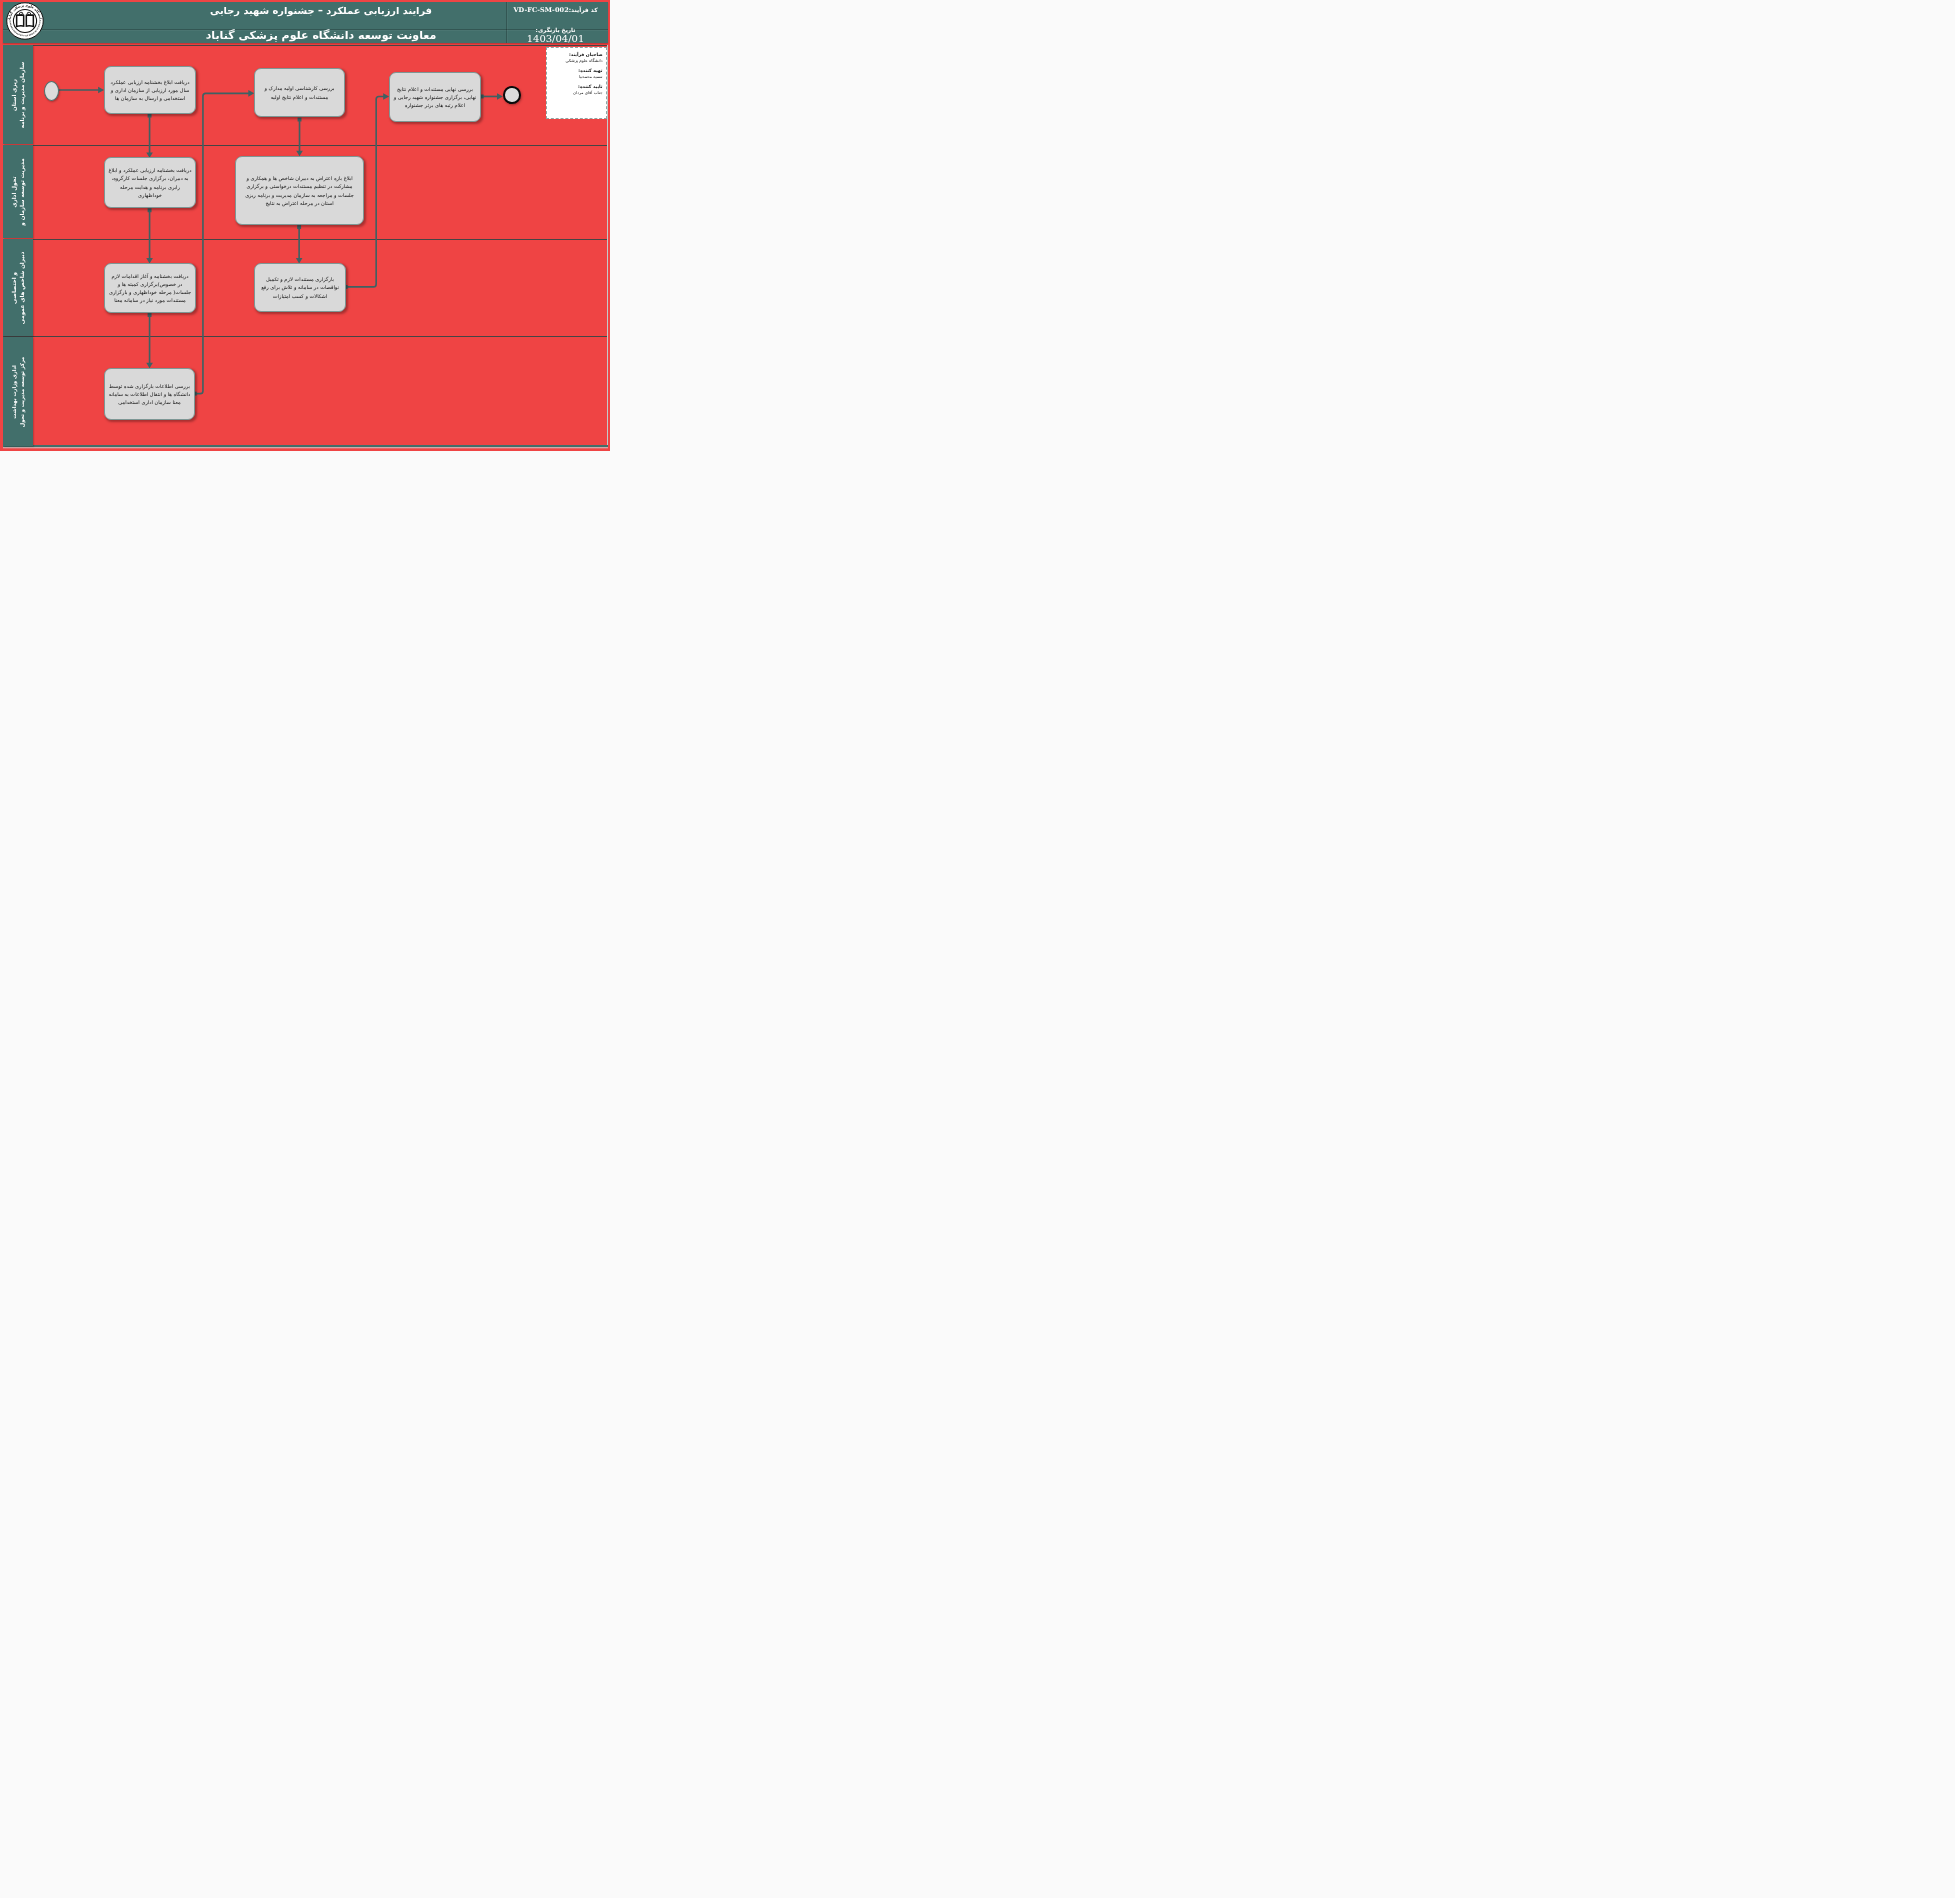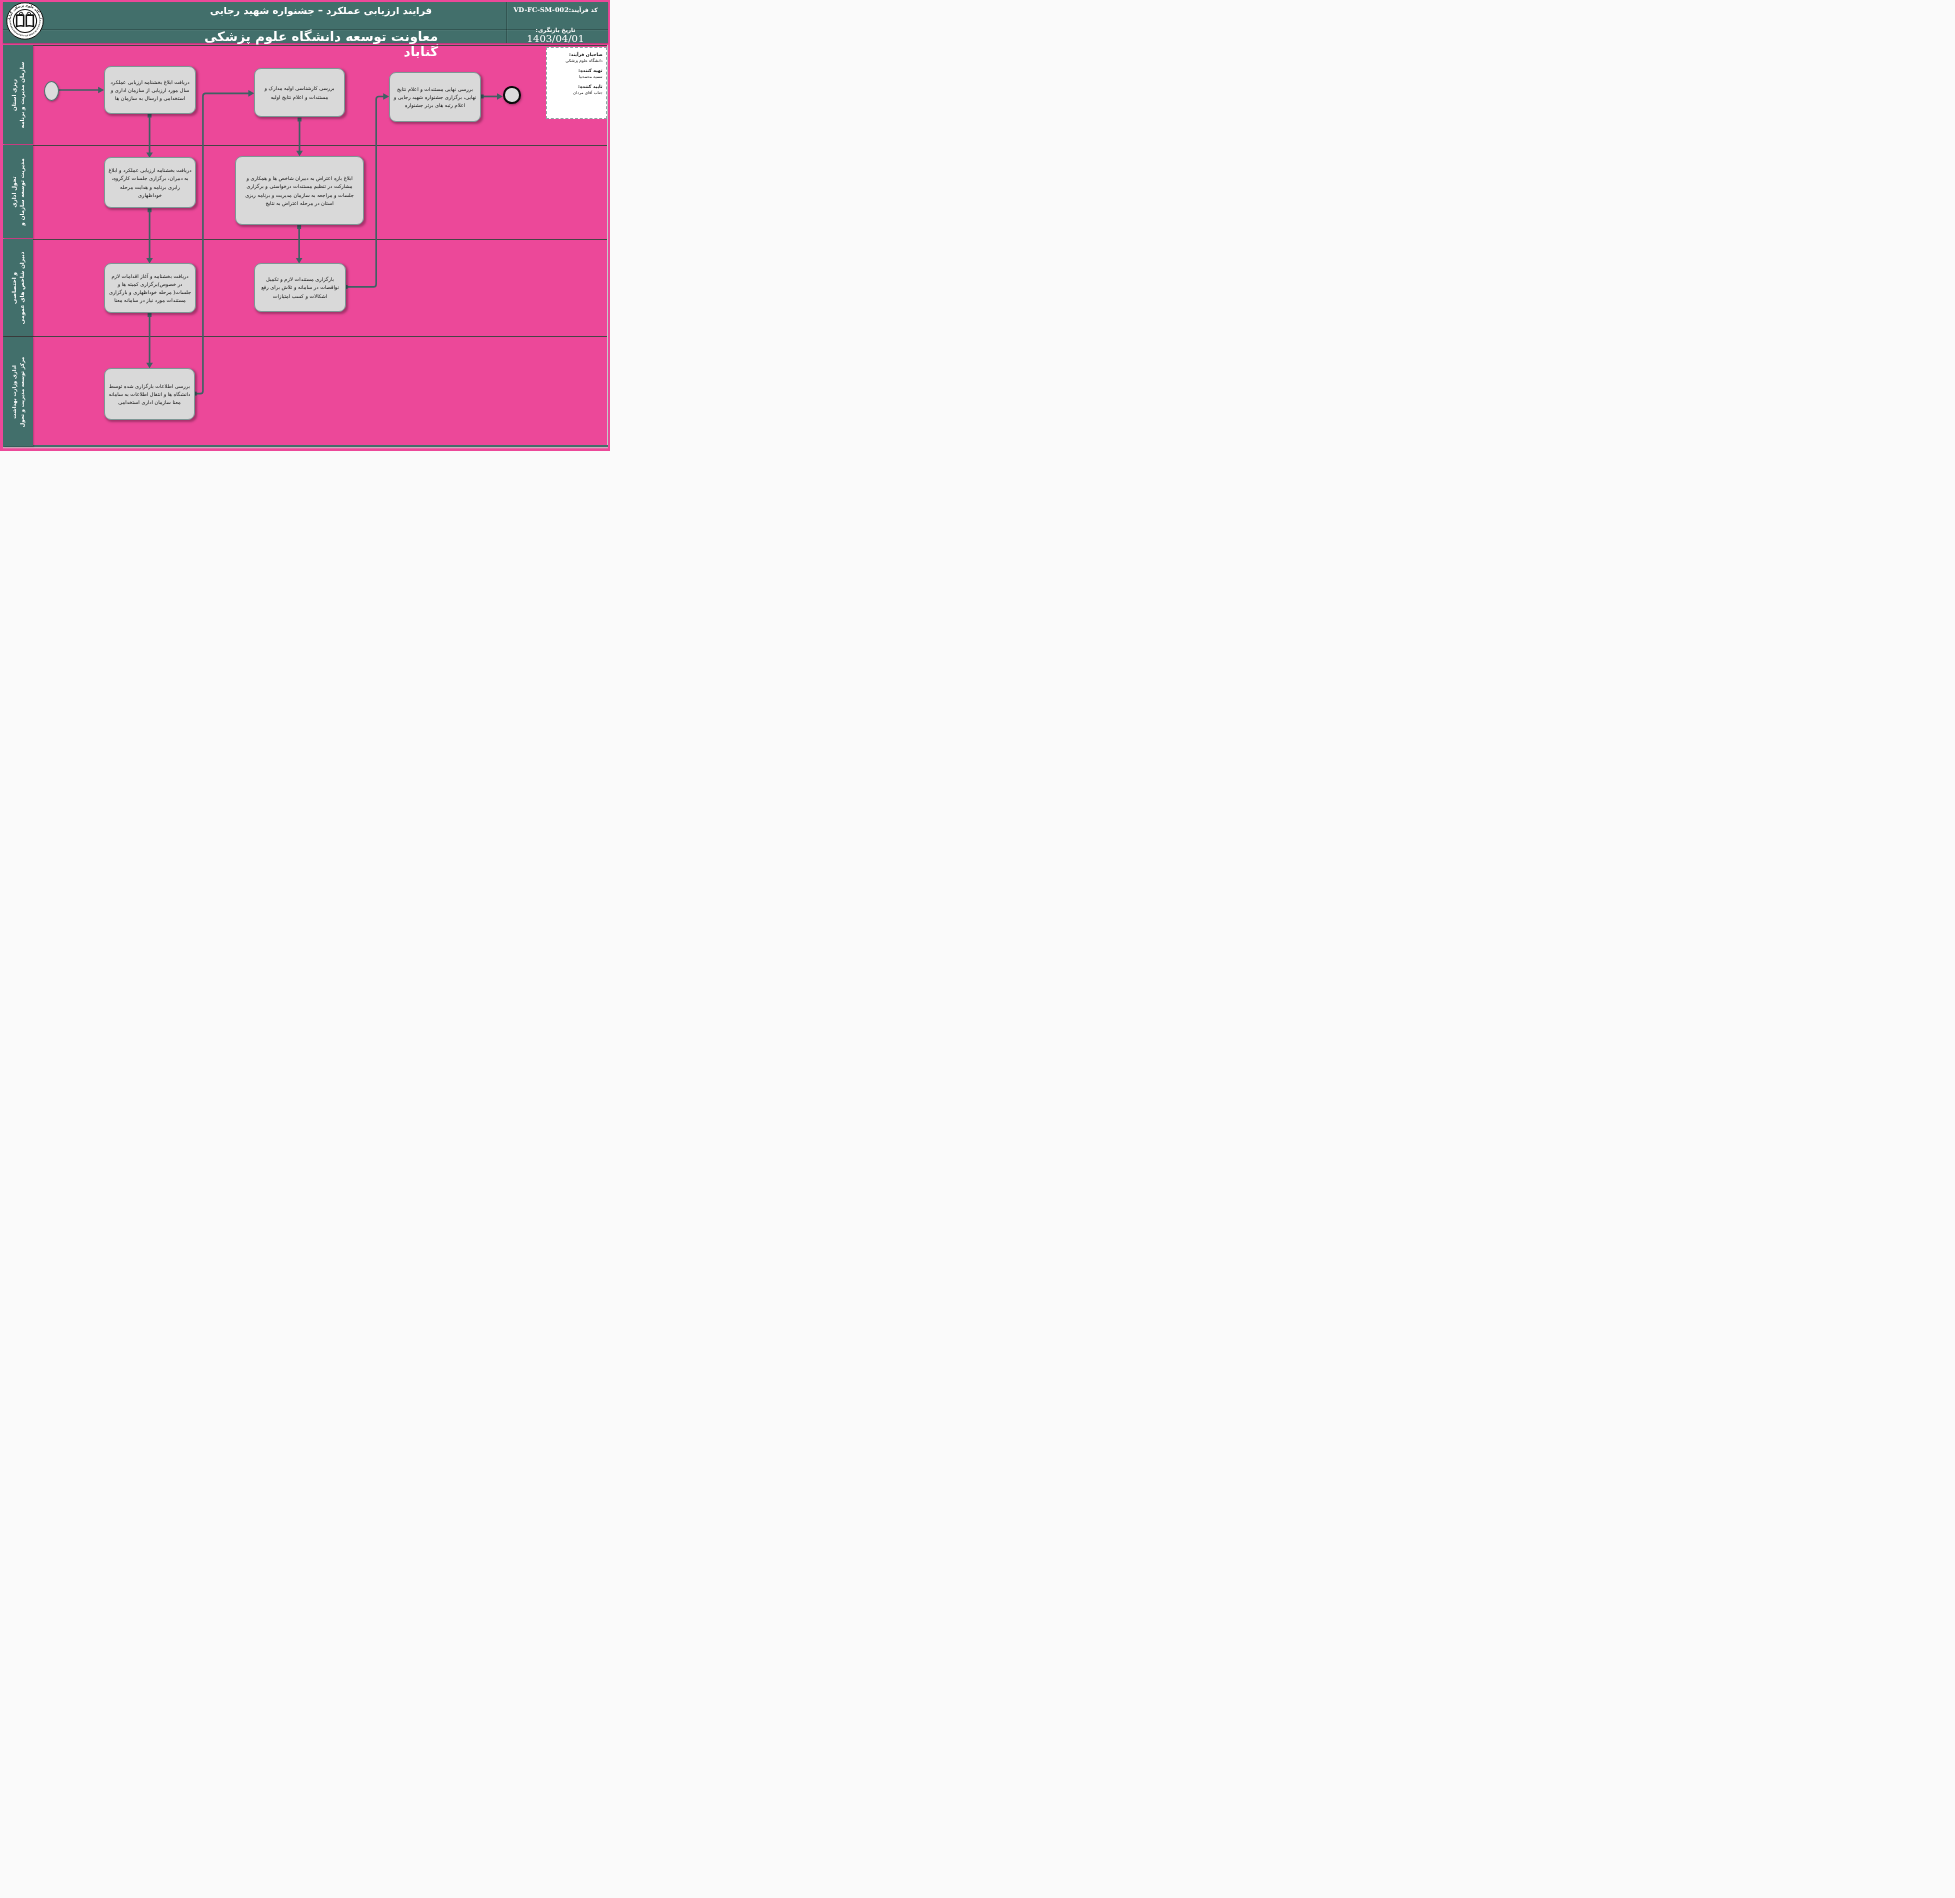--- a/index.html
+++ b/index.html
@@ -1,29 +1,29 @@
 <!DOCTYPE html>
 <html lang="fa" style="font-size:6.3px"><head>
 <meta charset="utf-8">
 <style>
   html,body{margin:0;padding:0;background:#fafafa;}
   body{font-family:"DejaVu Sans", sans-serif;}
-  .canvas{position:relative;width:610px;height:451px;background:#ec4899;overflow:hidden;}
+  .canvas{position:relative;width:610px;height:451px;background:#ef4444;overflow:hidden;}
 
   
   .header{position:absolute;left:3.1px;top:2px;width:605px;height:41px;background:#426F6B;
           box-shadow:0 0.8px 1.2px rgba(0,0,0,.25);}
   .header-hdiv{position:absolute;left:0;top:26.6px;width:100%;height:0.4px;background:rgba(0,0,0,.22);
                box-shadow:0 0.4px 0 rgba(255,255,255,.12);}
   .header-vdiv{position:absolute;left:503px;top:0;width:0.4px;height:41px;background:rgba(0,0,0,.22);
                box-shadow:0.4px 0 0 rgba(255,255,255,.10);}
   .title{position:absolute;left:188px;top:4.7px;width:266px;text-align:center;color:#fff;
          font-size:9.8px;font-weight:bold;direction:rtl;}
-  .subtitle{position:absolute;left:172px;top:29px;width:266px;color:#fff;
-            font-size:13px;font-weight:bold;direction:rtl;}
+  .subtitle{position:absolute;left:188px;top:29px;width:266px;text-align:center;color:#fff;
+            font-size:11px;font-weight:bold;direction:rtl;}
   .code-line{position:absolute;left:506px;top:6.3px;width:99px;direction:rtl;text-align:center;color:#fff;
              font-size:5.9px;font-weight:bold;}
   .code-line .lat{font-family:"DejaVu Serif", serif;font-size:6.5px;letter-spacing:0.1px;}
   .date-line{position:absolute;left:506px;top:27px;width:99px;direction:rtl;text-align:center;color:#fff;
              font-size:5.7px;font-weight:bold;}
   .date-line .lat{font-family:"DejaVu Serif", serif;font-size:10px;font-weight:normal;letter-spacing:0.2px;}
 
   
   .logo{position:absolute;left:5.9px;top:2.3px;width:38px;height:38px;}
 

